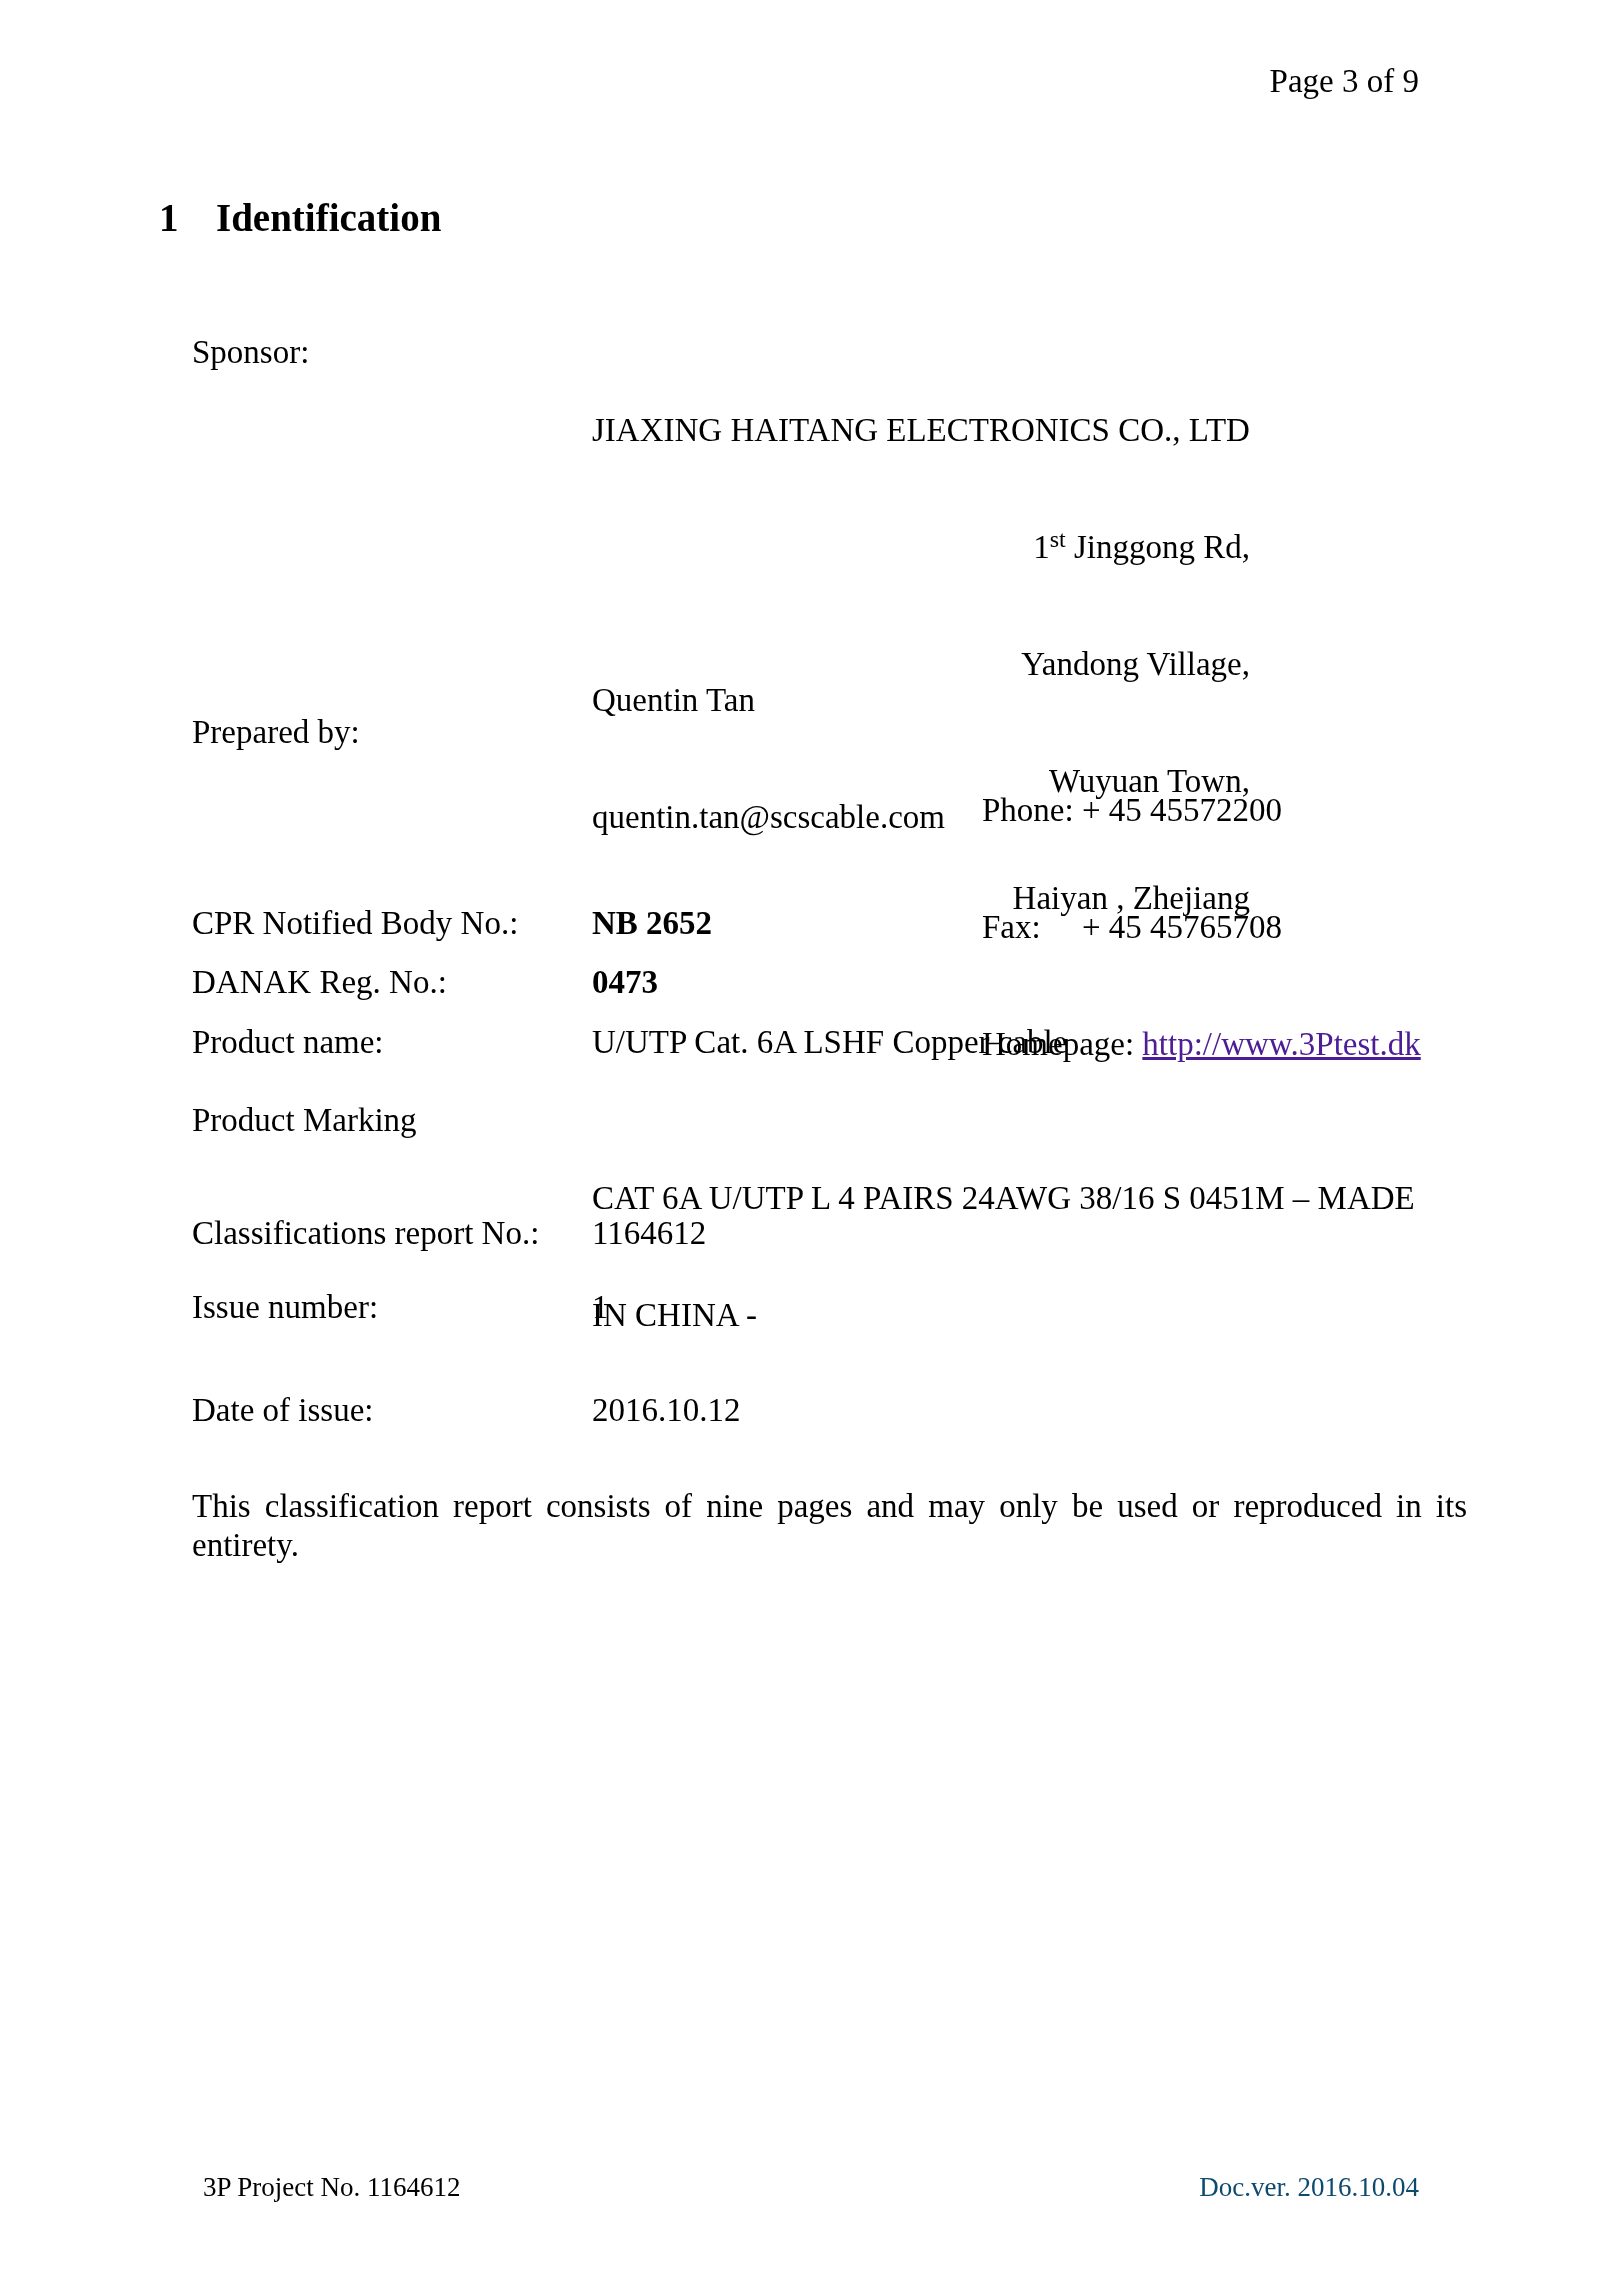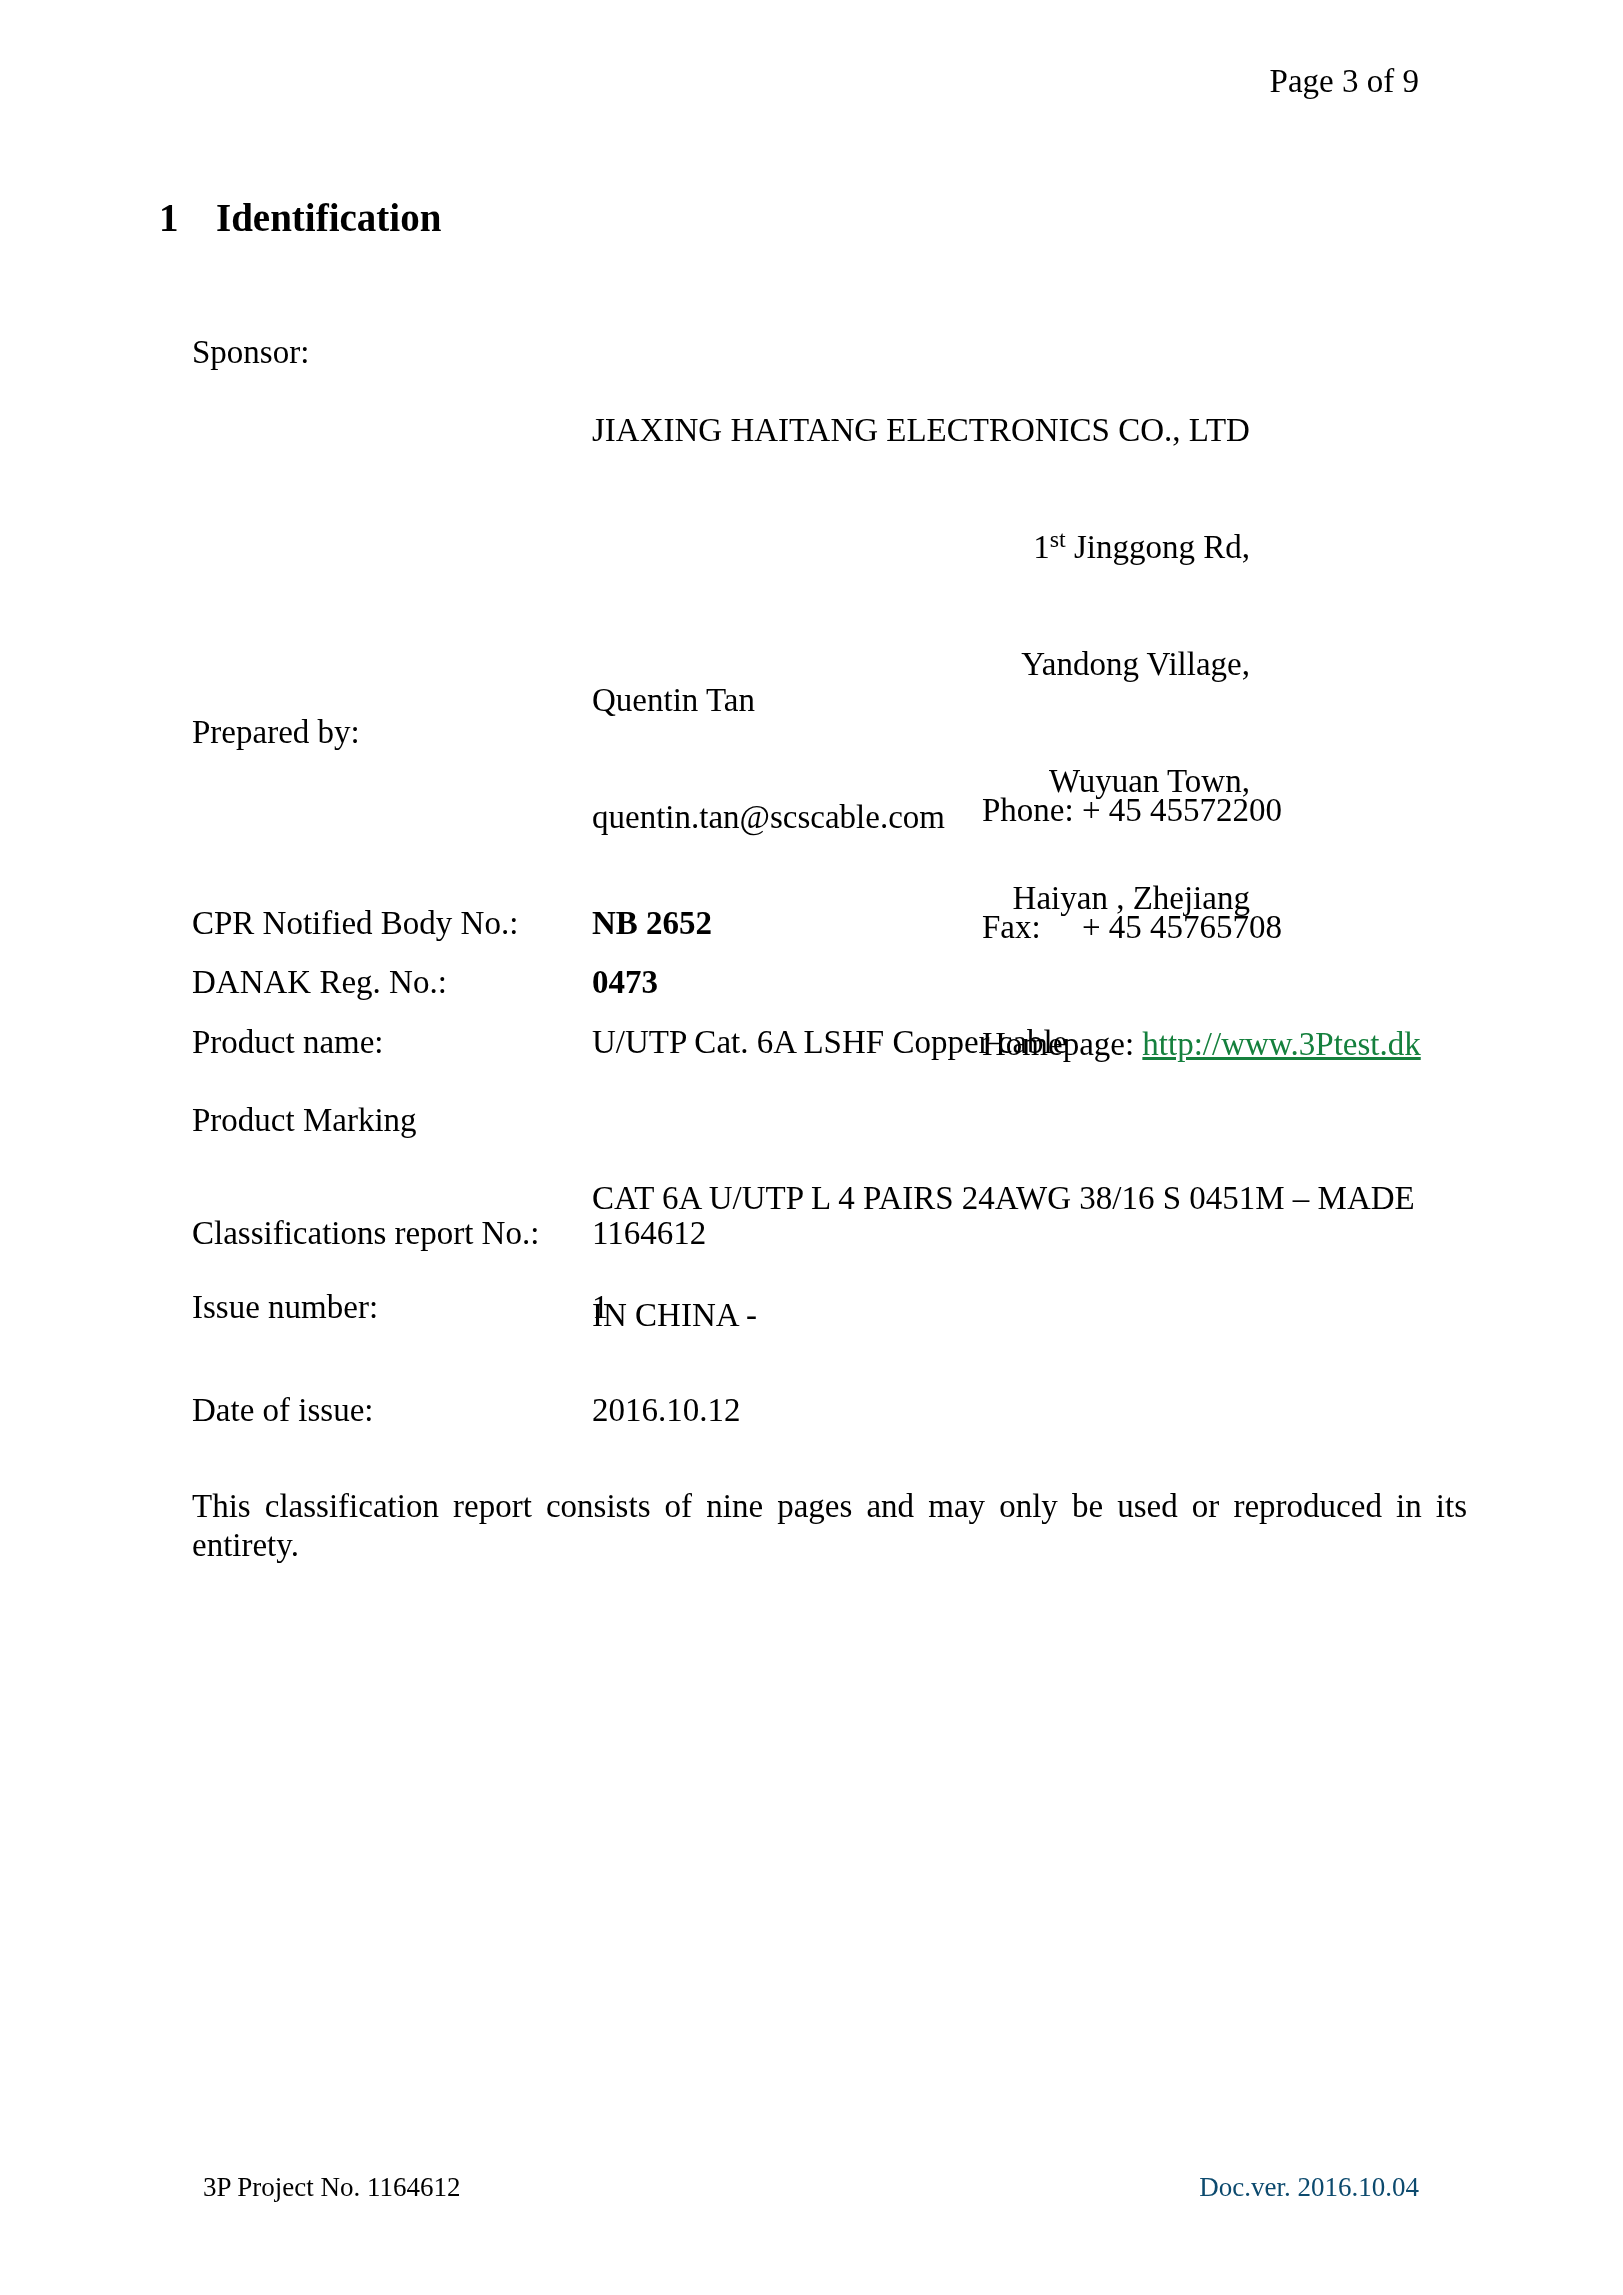--- a/index.html
+++ b/index.html
@@ -69,21 +69,21 @@
   .row-issue          { top: 1288px; }
   .row-date           { top: 1391px; }
   .bold-value { font-weight: bold; }
   .line { white-space: pre; }
   sup.ord {
     font-size: 24px;
     vertical-align: 0.45em;
     line-height: 0;
   }
   a.homepage-link, .link-text {
-    color: #15803d;
+    color: #4c1d95;
     text-decoration: underline;
     cursor: pointer;
   }
   .note {
     position: absolute;
     top: 1487px;
     left: 192px;
     width: 1275px;
     text-align: justify;
     text-justify: inter-word;

